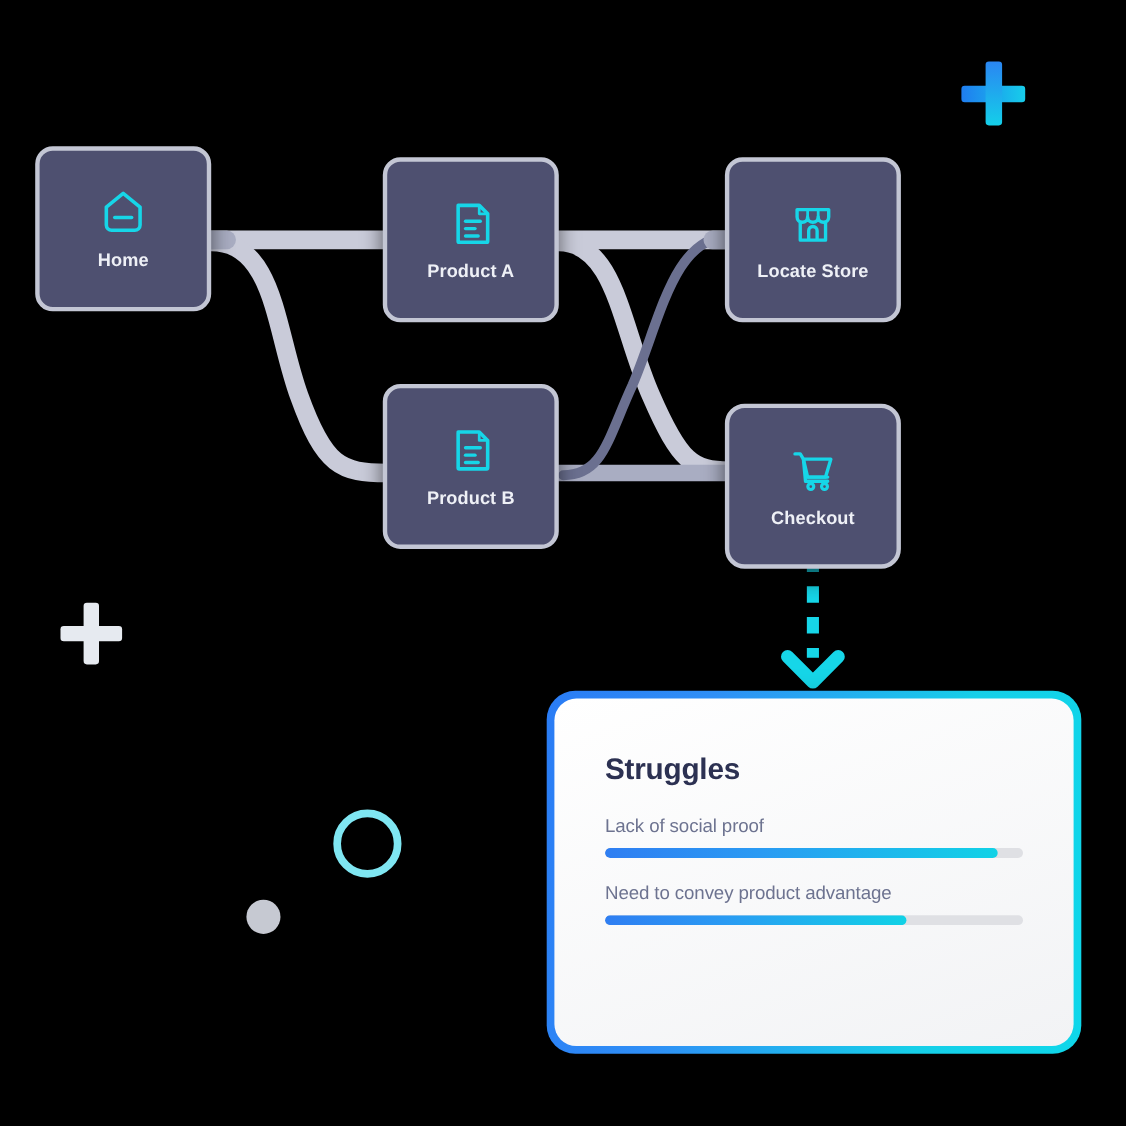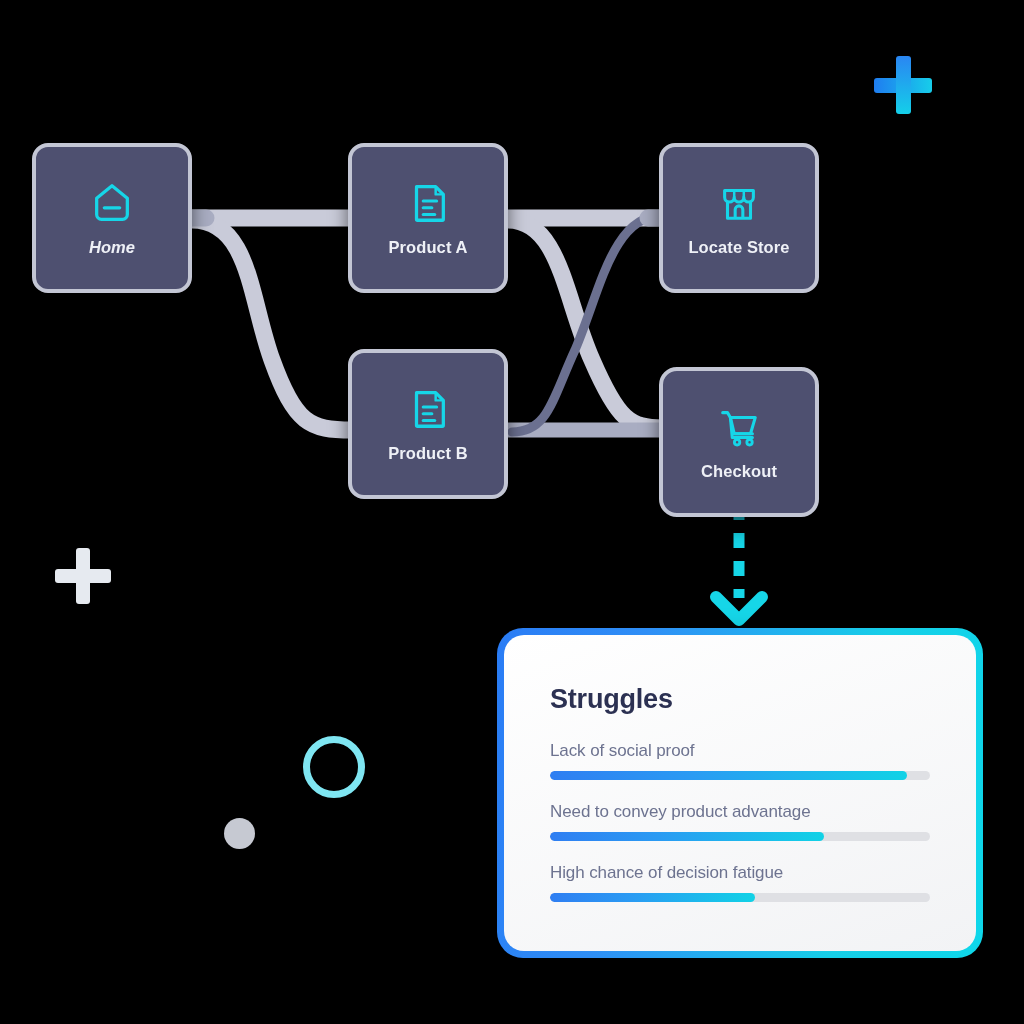--- a/index.html
+++ b/index.html
@@ -90,21 +90,21 @@
     display: block;
   }
   .node .node-label {
     color: #eef0f6;
     font-size: 16.5px;
     font-weight: bold;
     letter-spacing: 0.1px;
     white-space: nowrap;
   }
 
-  #node-home        { left: 32px;  top: 143px; font-style: italic; }
+  #node-home        { left: 32px;  top: 133px; }
   #node-product-a   { left: 348px; top: 143px; }
   #node-locate      { left: 659px; top: 143px; }
   #node-product-b   { left: 348px; top: 349px; }
   #node-checkout    { left: 659px; top: 367px; border-radius: 18px; }
 
   
   #struggles-card {
     position: absolute;
     left: 497px;
     top: 628px;
@@ -260,22 +260,16 @@
         </div>
       </div>
 
       <div class="struggle-row">
         <div class="struggle-label">Need to convey product advantage</div>
         <div class="bar-track">
           <div class="bar-fill" style="width: 72%;"></div>
         </div>
       </div>
 
-      <div class="struggle-row">
-        <div class="struggle-label">High chance of decision fatigue</div>
-        <div class="bar-track">
-          <div class="bar-fill" style="width: 54%;"></div>
-        </div>
-      </div>
     </div>
   </div>
 
 </div>
 
 </body></html>

